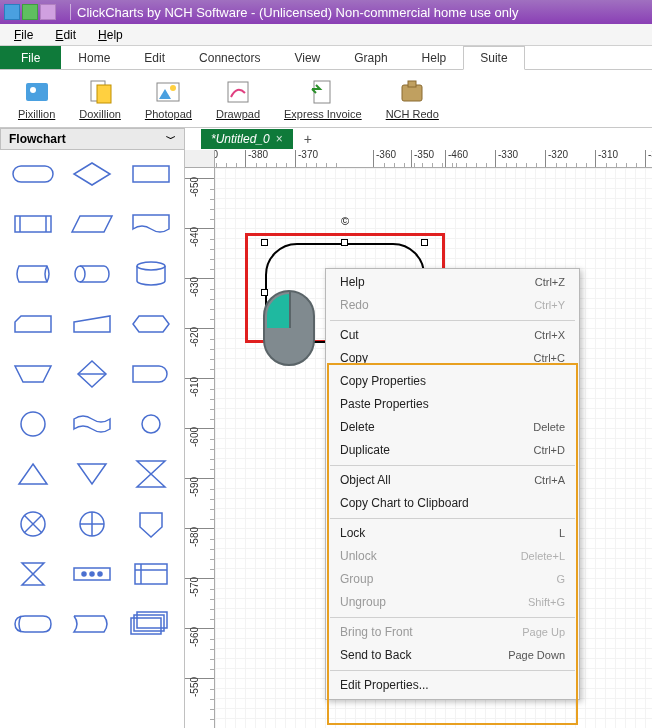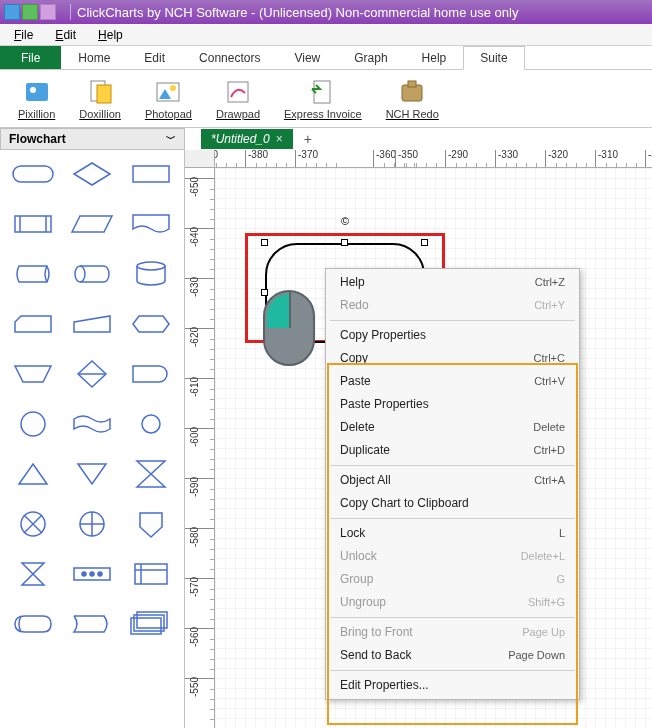--- a/index.html
+++ b/index.html
@@ -409,29 +409,29 @@
         <div class="minor" style="left: 30px;"></div>
         <div class="minor" style="left: 40px;"></div>
       </div>
       <div class="tickgroup" style="left: 130px; margin-left: 28px;">
         <div class="lbl">-360</div>
         <div class="minor" style="left: 10px;"></div>
         <div class="minor" style="left: 20px;"></div>
         <div class="minor" style="left: 30px;"></div>
         <div class="minor" style="left: 40px;"></div>
       </div>
-      <div class="tickgroup" style="left: 180px;">
+      <div class="tickgroup" style="left: 196px;">
         <div class="lbl">-350</div>
         <div class="minor" style="left: 10px;"></div>
         <div class="minor" style="left: 20px;"></div>
         <div class="minor" style="left: 30px;"></div>
         <div class="minor" style="left: 40px;"></div>
       </div>
       <div class="tickgroup" style="left: 230px;">
-        <div class="lbl">-290</div>
+        <div class="lbl">-460</div>
         <div class="minor" style="left: 10px;"></div>
         <div class="minor" style="left: 20px;"></div>
         <div class="minor" style="left: 30px;"></div>
         <div class="minor" style="left: 40px;"></div>
       </div>
       <div class="tickgroup" style="left: 280px;">
         <div class="lbl">-330</div>
         <div class="minor" style="left: 10px;"></div>
         <div class="minor" style="left: 20px;"></div>
         <div class="minor" style="left: 30px;"></div>
@@ -560,30 +560,30 @@
     <div class="row">
       <span>Help</span>
       <span class="short">Ctrl+Z</span>
     </div>
     <div class="row disabled">
       <span>Redo</span>
       <span class="short">Ctrl+Y</span>
     </div>
     <div class="sep"></div>
     <div class="row">
+      <span>Cut</span>
+      <span class="short">Ctrl+X</span>
+    </div>
+    <div class="row">
+      <span>Copy</span>
+      <span class="short">Ctrl+C</span>
+    </div>
+    <div class="row">
       <span>Copy Properties</span>
       <span class="short"></span>
-    </div>
-    <div class="row">
-      <span>Copy</span>
-      <span class="short">Ctrl+C</span>
-    </div>
-    <div class="row">
-      <span>Paste</span>
-      <span class="short">Ctrl+V</span>
     </div>
     <div class="row">
       <span>Paste Properties</span>
       <span class="short"></span>
     </div>
     <div class="row">
       <span>Delete</span>
       <span class="short">Delete</span>
     </div>
     <div class="row">

